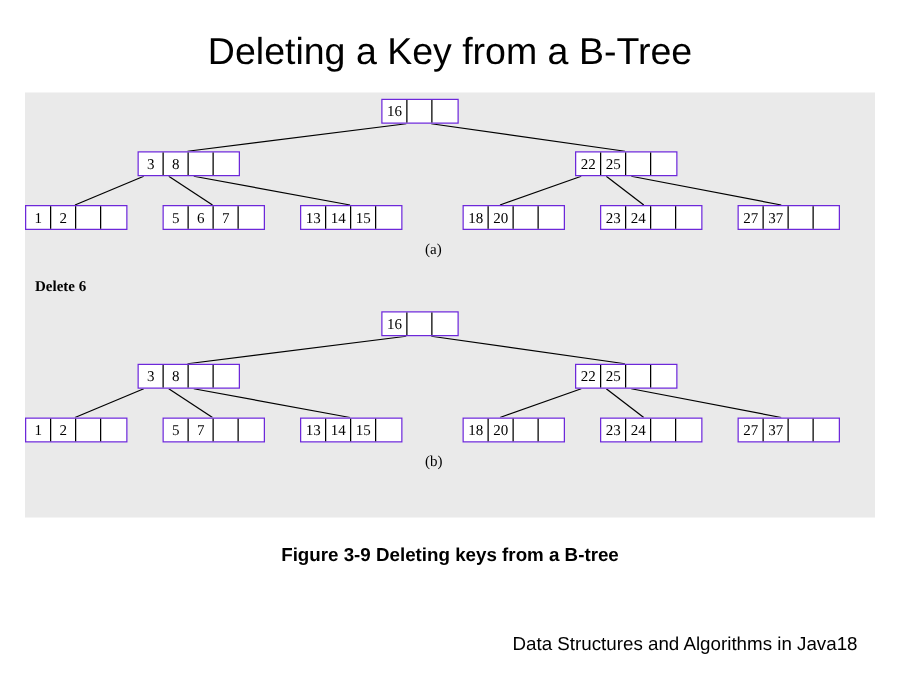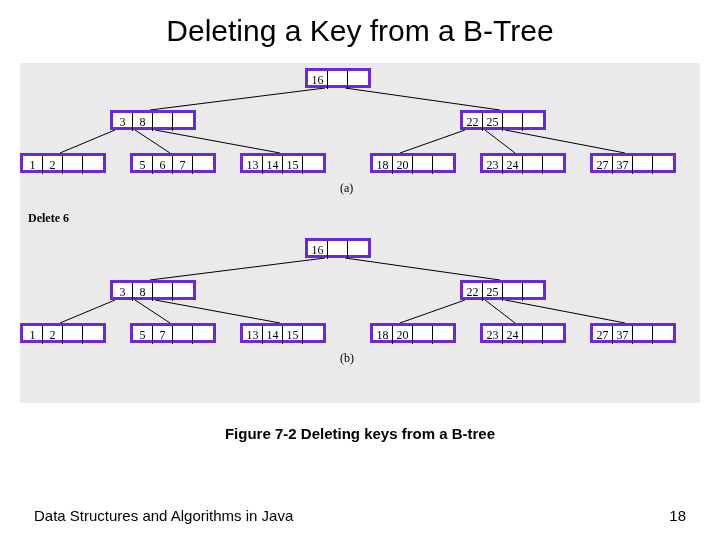--- a/index.html
+++ b/index.html
@@ -8,35 +8,35 @@
     width: 720px;
     height: 540px;
     font-family: Arial, Helvetica, sans-serif;
     background: #fff;
     color: #000;
     position: relative;
   }
   .title {
     text-align: center;
     font-size: 30px;
-    padding-top: 14px;
+    padding-top: 25px;
     line-height: 1.15;
   }
   .diagram {
     background: #eaeaea;
     margin: 14px 20px 0 20px;
     position: relative;
     height: 340px;
     font-family: "Times New Roman", serif;
   }
   .node {
     position: absolute;
     display: flex;
     background: #fff;
-    border: 3px solid #6d28d9;
+    border: 1px solid #6d28d9;
     height: 20px;
   }
   .cell {
     width: 20px;
     height: 18px;
     border-right: 1px solid #000;
     font-size: 12px;
     text-align: center;
     line-height: 18px;
     display: inline-block;
@@ -59,20 +59,21 @@
     font-weight: bold;
     font-size: 15px;
     margin-top: 22px;
   }
   .footer {
     position: absolute;
     bottom: 16px;
     left: 34px;
     right: 34px;
     font-size: 15px;
+    text-align: right;
   }
   .pagenum { float: right; }
 </style>
 </head>
 <body>
 
 <div class="title">
   <span>Deleting a Key from a B-Tree</span><br>
 </div>
 
@@ -204,18 +205,18 @@
   </div>
   <div class="node" style="left:570px;top:260px;">
     <span class="cell">27</span>
       <span class="cell">37</span>
       <span class="cell"></span>
       <span class="cell"></span>
   </div>
   <div class="sublabel" style="left:320px;top:288px;">(b)</div>
 </div>
 
-<div class="caption">Figure 7-2 Deleting keys from a B-tree</div>
+<div class="caption">Figure 3-9 Deleting keys from a B-tree</div>
 
 <div class="footer">
   <span>Data Structures and Algorithms in Java</span>
   <span class="pagenum">18</span>
 </div>
 
 </body></html>

